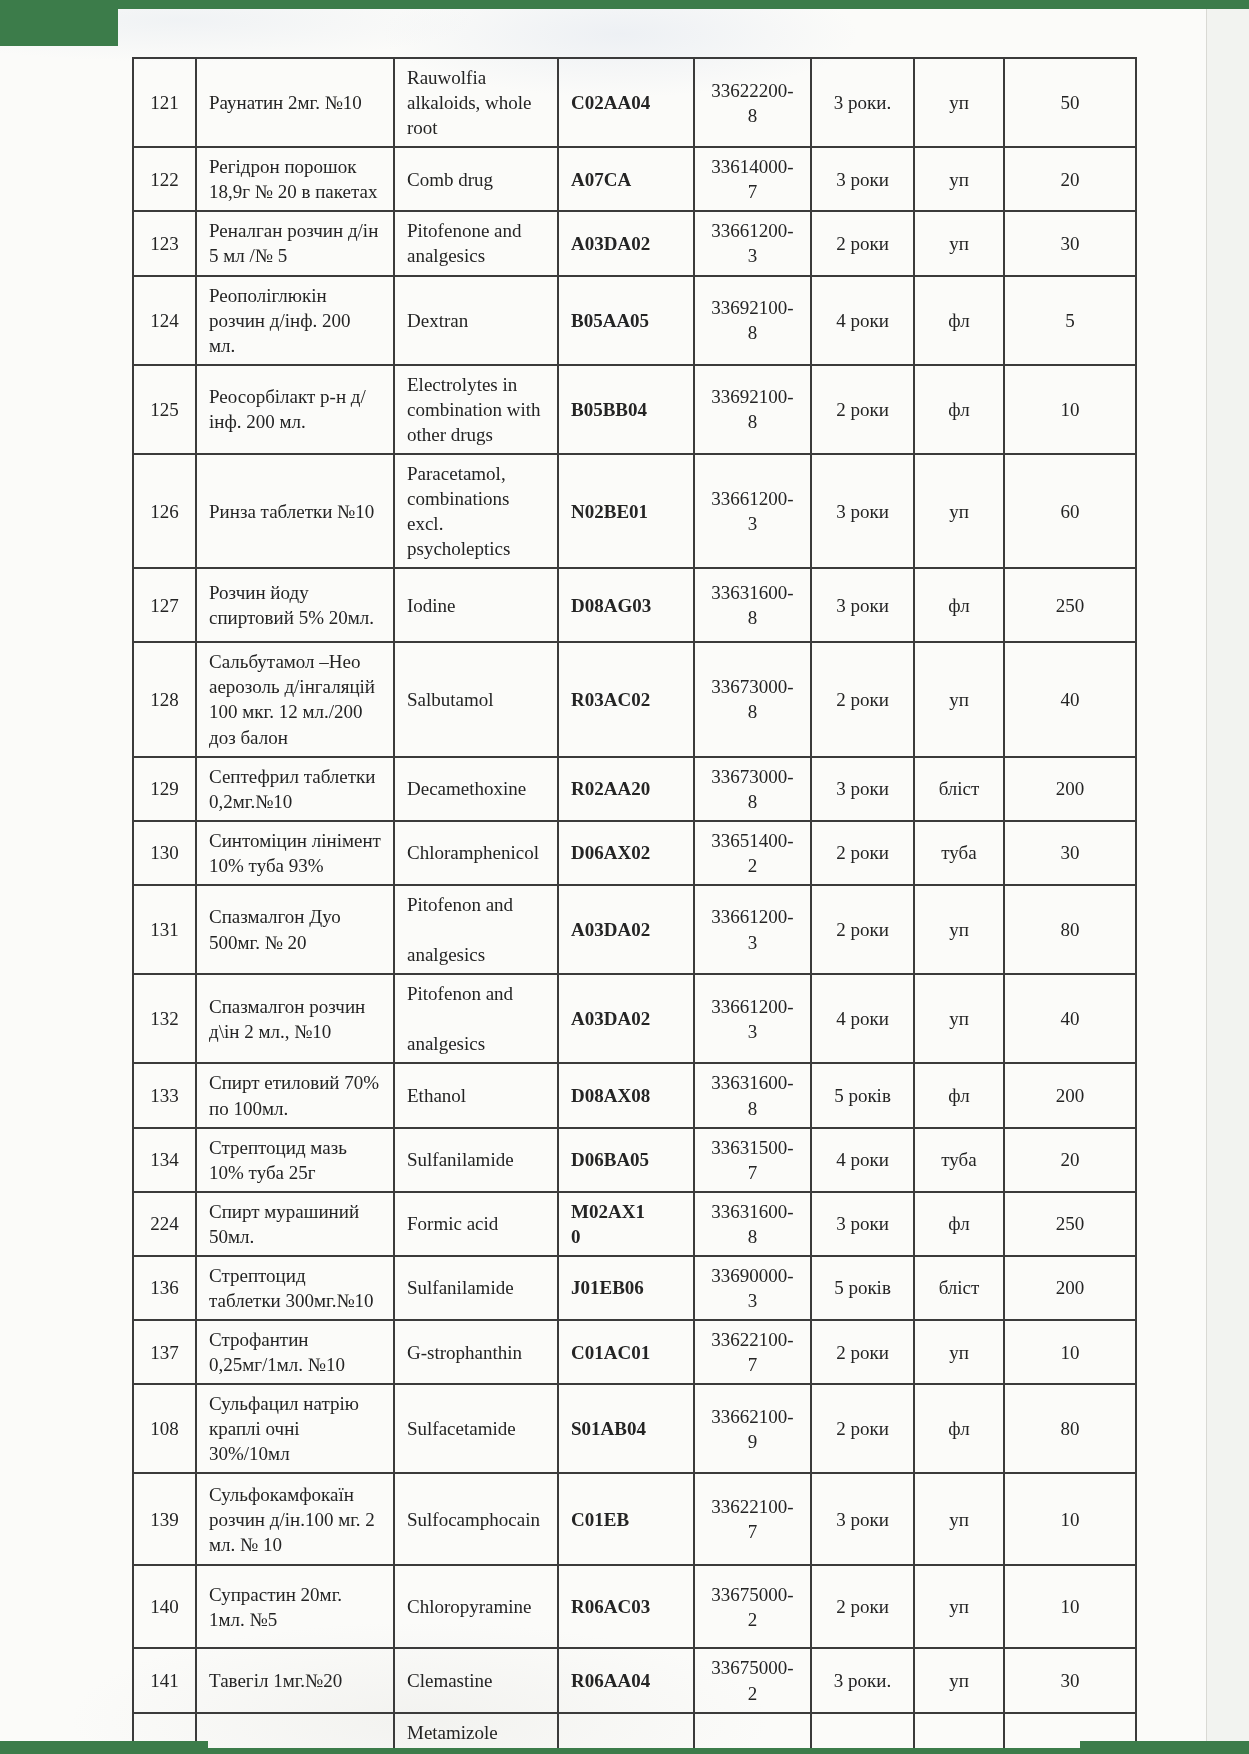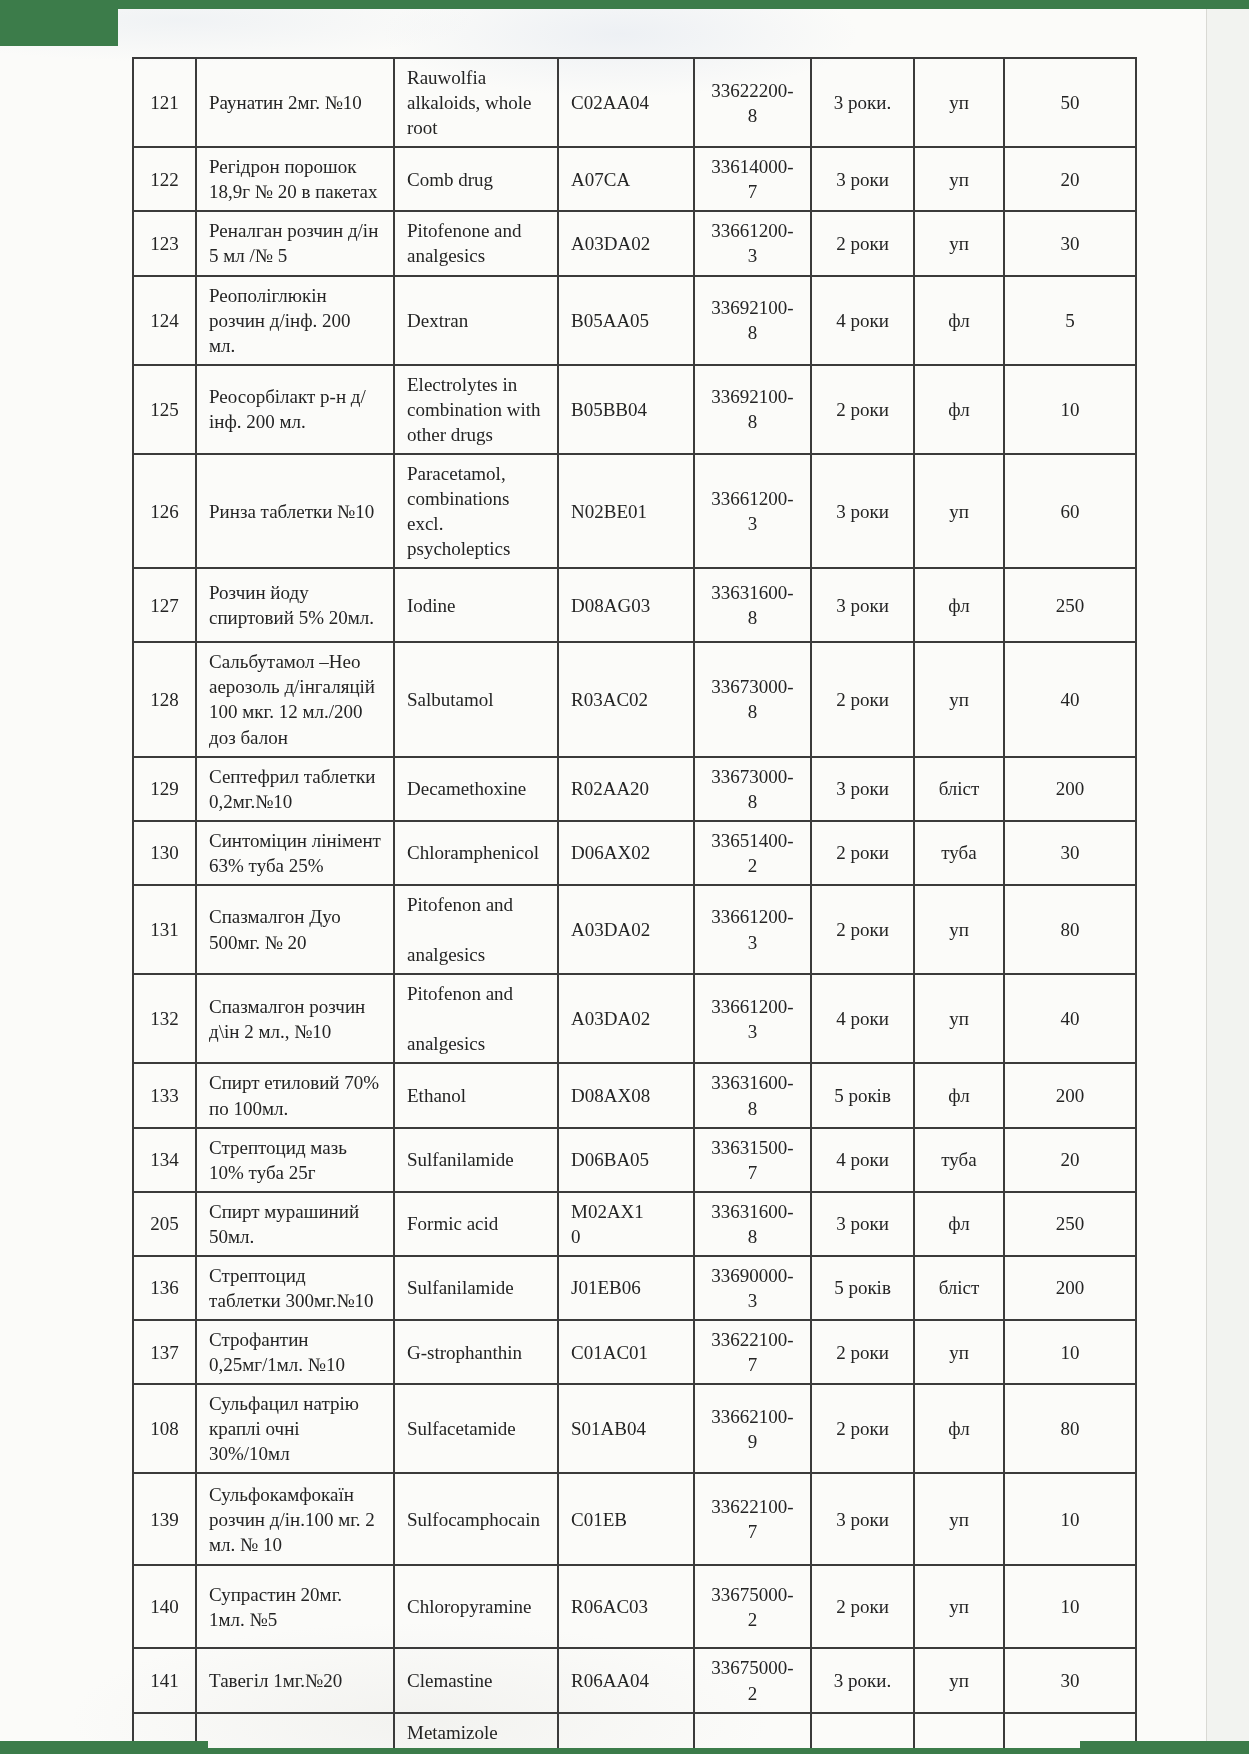--- a/index.html
+++ b/index.html
@@ -49,21 +49,21 @@
     vertical-align: middle;
     font-size: 19px;
     line-height: 1.32;
     color: var(--text);
     padding: 6px 12px;
     overflow: hidden;
   }
   td.c-no   { text-align: center; padding: 6px 4px; }
   td.c-ua   { text-align: left; }
   td.c-en   { text-align: left; padding: 6px 9px; white-space: pre-line; }
-  td.c-atc  { text-align: left; padding: 6px 10px; white-space: pre-line; }
+  td.c-atc  { text-align: left; padding: 6px 10px; white-space: pre-line; font-weight: bold; }
   td.c-cpv  { text-align: center; padding: 6px 4px; }
   td.c-term { text-align: center; padding: 6px 4px; }
   td.c-unit { text-align: center; padding: 6px 4px; }
   td.c-qty  { text-align: center; padding: 6px 4px; }
 </style>
 </head>
 <body>
 
 <div class="page">
   <div class="paper-right-shade"></div>
@@ -165,21 +165,21 @@
     <td class="c-ua">Септефрил таблетки 0,2мг.№10</td>
     <td class="c-en">Decamethoxine</td>
     <td class="c-atc">R02AA20</td>
     <td class="c-cpv">33673000-8</td>
     <td class="c-term">3 роки</td>
     <td class="c-unit">бліст</td>
     <td class="c-qty">200</td>
   </tr>
         <tr style="height: 60px;">
     <td class="c-no">130</td>
-    <td class="c-ua">Синтоміцин лінімент 63% туба 25%</td>
+    <td class="c-ua">Синтоміцин лінімент 10% туба 93%</td>
     <td class="c-en">Chloramphenicol</td>
     <td class="c-atc">D06AX02</td>
     <td class="c-cpv">33651400-2</td>
     <td class="c-term">2 роки</td>
     <td class="c-unit">туба</td>
     <td class="c-qty">30</td>
   </tr>
         <tr style="height: 81px;">
     <td class="c-no">131</td>
     <td class="c-ua">Спазмалгон  Дуо 500мг. № 20</td>
@@ -218,21 +218,21 @@
     <td class="c-no">134</td>
     <td class="c-ua">Стрептоцид мазь 10% туба 25г</td>
     <td class="c-en">Sulfanilamide</td>
     <td class="c-atc">D06BA05</td>
     <td class="c-cpv">33631500-7</td>
     <td class="c-term">4 роки</td>
     <td class="c-unit">туба</td>
     <td class="c-qty">20</td>
   </tr>
         <tr style="height: 59px;">
-    <td class="c-no">205</td>
+    <td class="c-no">224</td>
     <td class="c-ua">Спирт мурашиний 50мл.</td>
     <td class="c-en">Formic acid</td>
     <td class="c-atc">M02AX1
 0</td>
     <td class="c-cpv">33631600-8</td>
     <td class="c-term">3 роки</td>
     <td class="c-unit">фл</td>
     <td class="c-qty">250</td>
   </tr>
         <tr style="height: 60px;">

